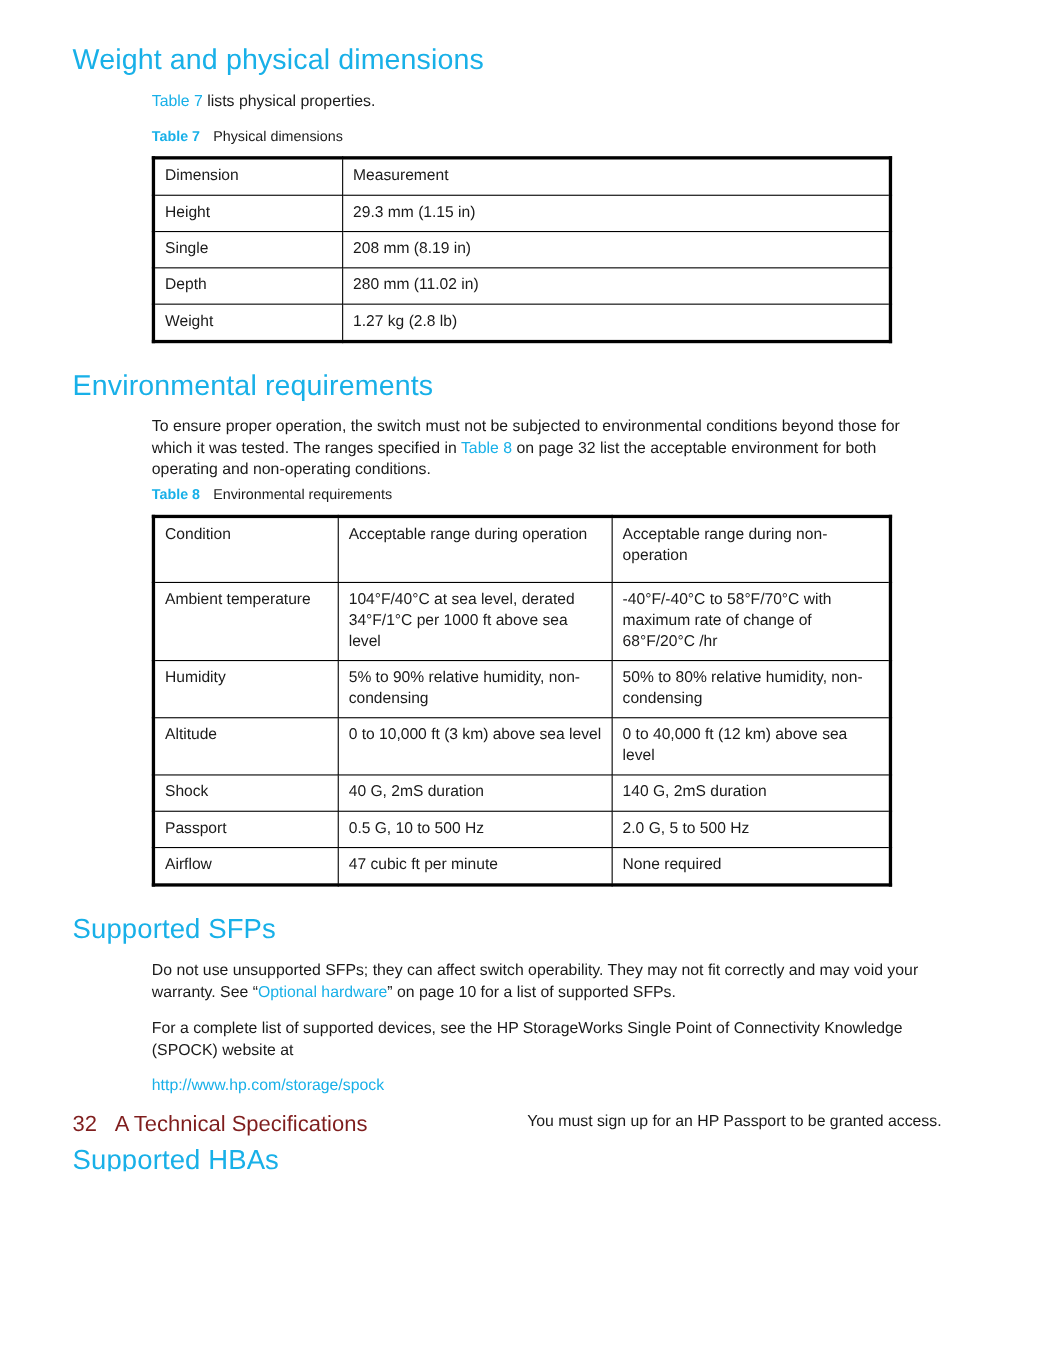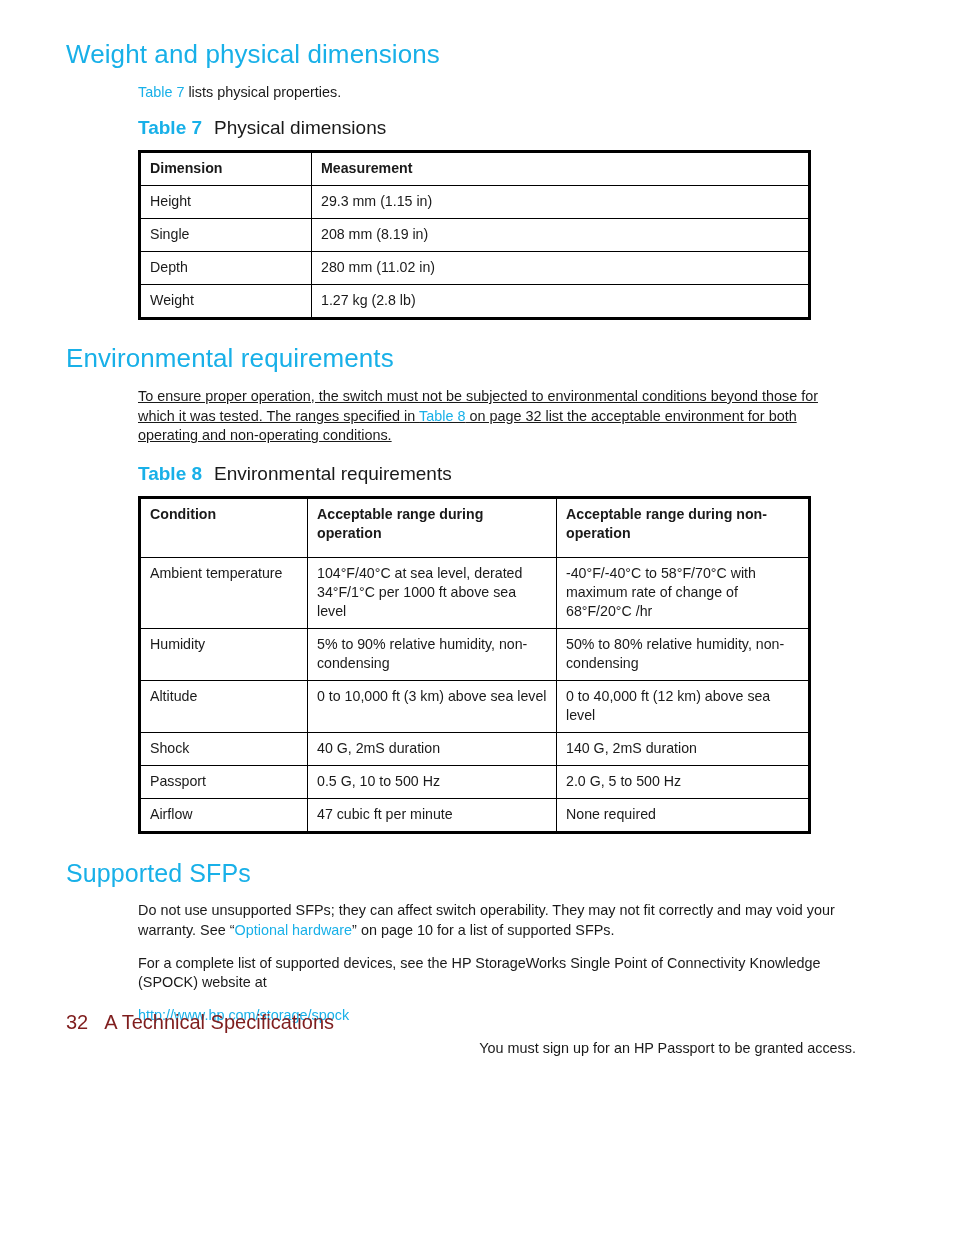--- a/index.html
+++ b/index.html
@@ -72,21 +72,21 @@
   .url-link {
     color: #18b0e8;
     text-decoration: none;
     font-size: 14.4px;
     line-height: 1.37;
     display: inline-block;
   }
 
   
   .table-caption {
-    font-size: 19px;
+    font-size: 13px;
     margin: 0 0 9px 0;
     color: #1a1a1a;
     line-height: 1.3;
   }
   .table-caption .caption-label {
     color: #18b0e8;
     font-weight: 700;
     margin-right: 12px;
   }
 
@@ -105,21 +105,21 @@
     padding: 6px 9px 7px 9px;
     font-size: 14.2px;
     line-height: 1.34;
     text-align: left;
     vertical-align: top;
     color: #1a1a1a;
     font-weight: 400;
   }
 
   table.spec-table thead th {
-    font-weight: 700;
+    font-weight: 400;
   }
 
   
   table.table-dimensions col.c1 { width: 172px; }
   table.table-dimensions col.c2 { width: 498px; }
   table.table-dimensions td,
   table.table-dimensions th { height: 30px; }
 
   
   table.table-environment col.c1 { width: 168px; }
@@ -128,21 +128,21 @@
 
   table.table-environment thead th { padding-bottom: 14px; }
 
   .tbl-wrap { margin-bottom: 0; }
 
   
   .section-weight { margin-bottom: 24px; }
   .section-environment { margin-bottom: 25px; }
   .section-supported-sfps { margin-bottom: 10px; }
 
-  .section-environment .intro { margin-bottom: 16px; text-decoration: underline; }
+  .section-environment .intro { margin-bottom: 4px; }
 
   
   .page-footer {
     position: absolute;
     left: 66px;
     bottom: 30px;
     width: 790px;
     font-size: 20px;
     color: #7f1d1d;
     line-height: 1.3;

